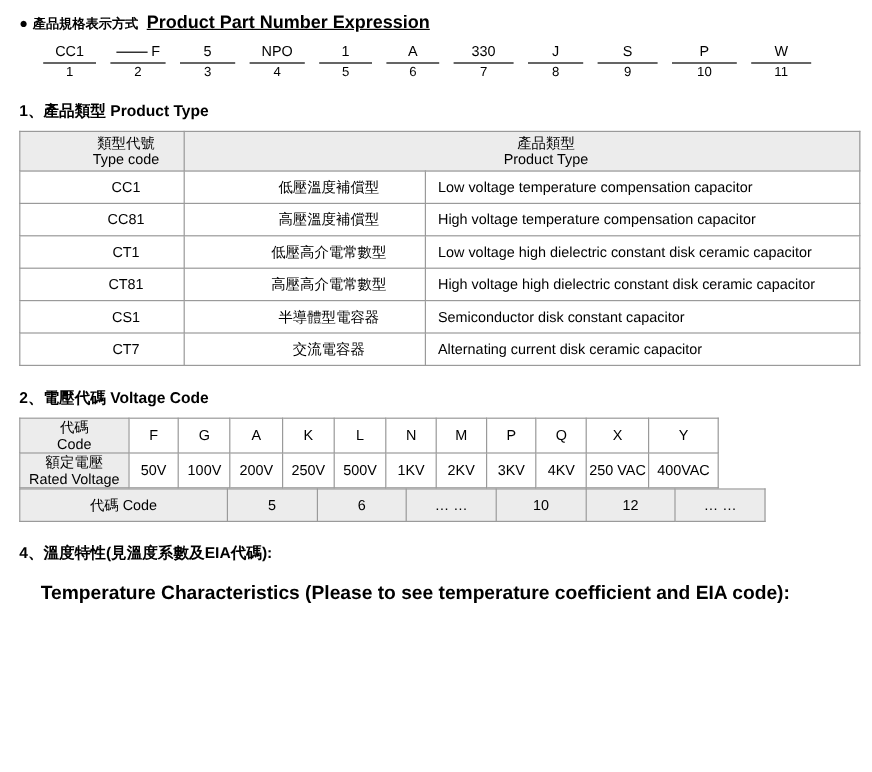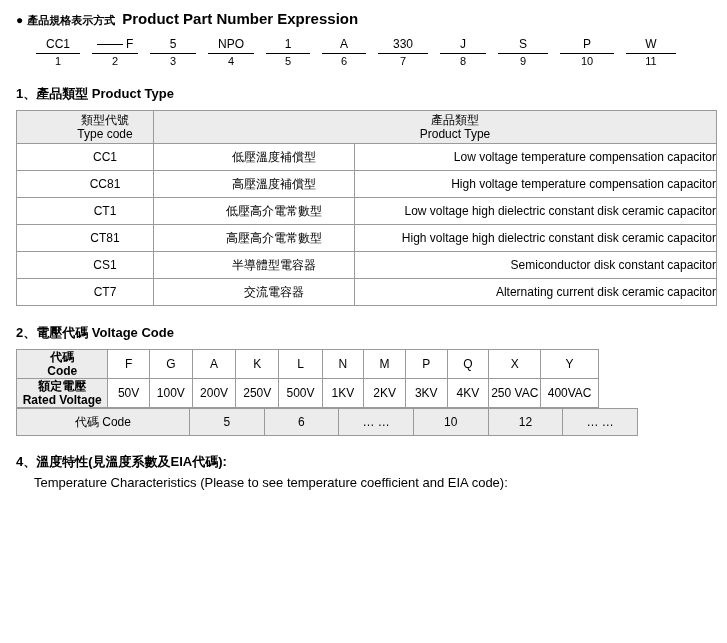--- a/index.html
+++ b/index.html
@@ -37,20 +37,21 @@
     line-height: 1;
   }
   .doc-title .cn {
     font-size: 11px;
     font-weight: bold;
     margin-right: 7px;
   }
   .doc-title .en {
     font-size: 15px;
     font-weight: bold;
+    text-decoration: underline;
   }
 
   
   .pn-row {
     display: flex;
     margin-top: 7px;
     padding-left: 18px;
   }
   .pn-cell {
     text-align: center;
@@ -115,41 +116,40 @@
     height: 32px;
   }
   .tbl-type .c-code {
     width: 96px;
   }
   .tbl-type .c-cn {
     width: 160px;
     text-align: center;
   }
   .tbl-type .c-en {
-    text-align: right;
+    text-align: left;
     padding-left: 10px;
   }
   .hdr-two {
     line-height: 14px;
     font-size: 12px;
   }
 
   
   .tbl-volt {
     width: 583px;
     margin-left: 4px;
   }
   .tbl-volt td {
     height: 26px;
     width: 48px;
   }
   .tbl-volt .c-label {
     width: 110px;
     background: #ececec;
-    font-weight: bold;
   }
   .tbl-volt .wide {
     width: 62px;
   }
 
   
   .tbl-diam {
     width: 622px;
     margin-left: 4px;
   }
@@ -167,23 +167,24 @@
   }
 
   
   .final-head {
     font-size: 13px;
     font-weight: bold;
     margin-top: 17px;
     padding-left: 4px;
   }
   .final-sub {
-    font-size: 13px;
+    font-size: 16px;
     padding-left: 22px;
-    margin-top: 4px;
+    margin-top: 16px;
+    font-weight: bold;
   }
 </style>
 </head>
 <body>
 
 <div class="page">
 
   <div class="doc-title">
     <span class="bullet">●</span>
     <span class="cn">產品規格表示方式</span>

